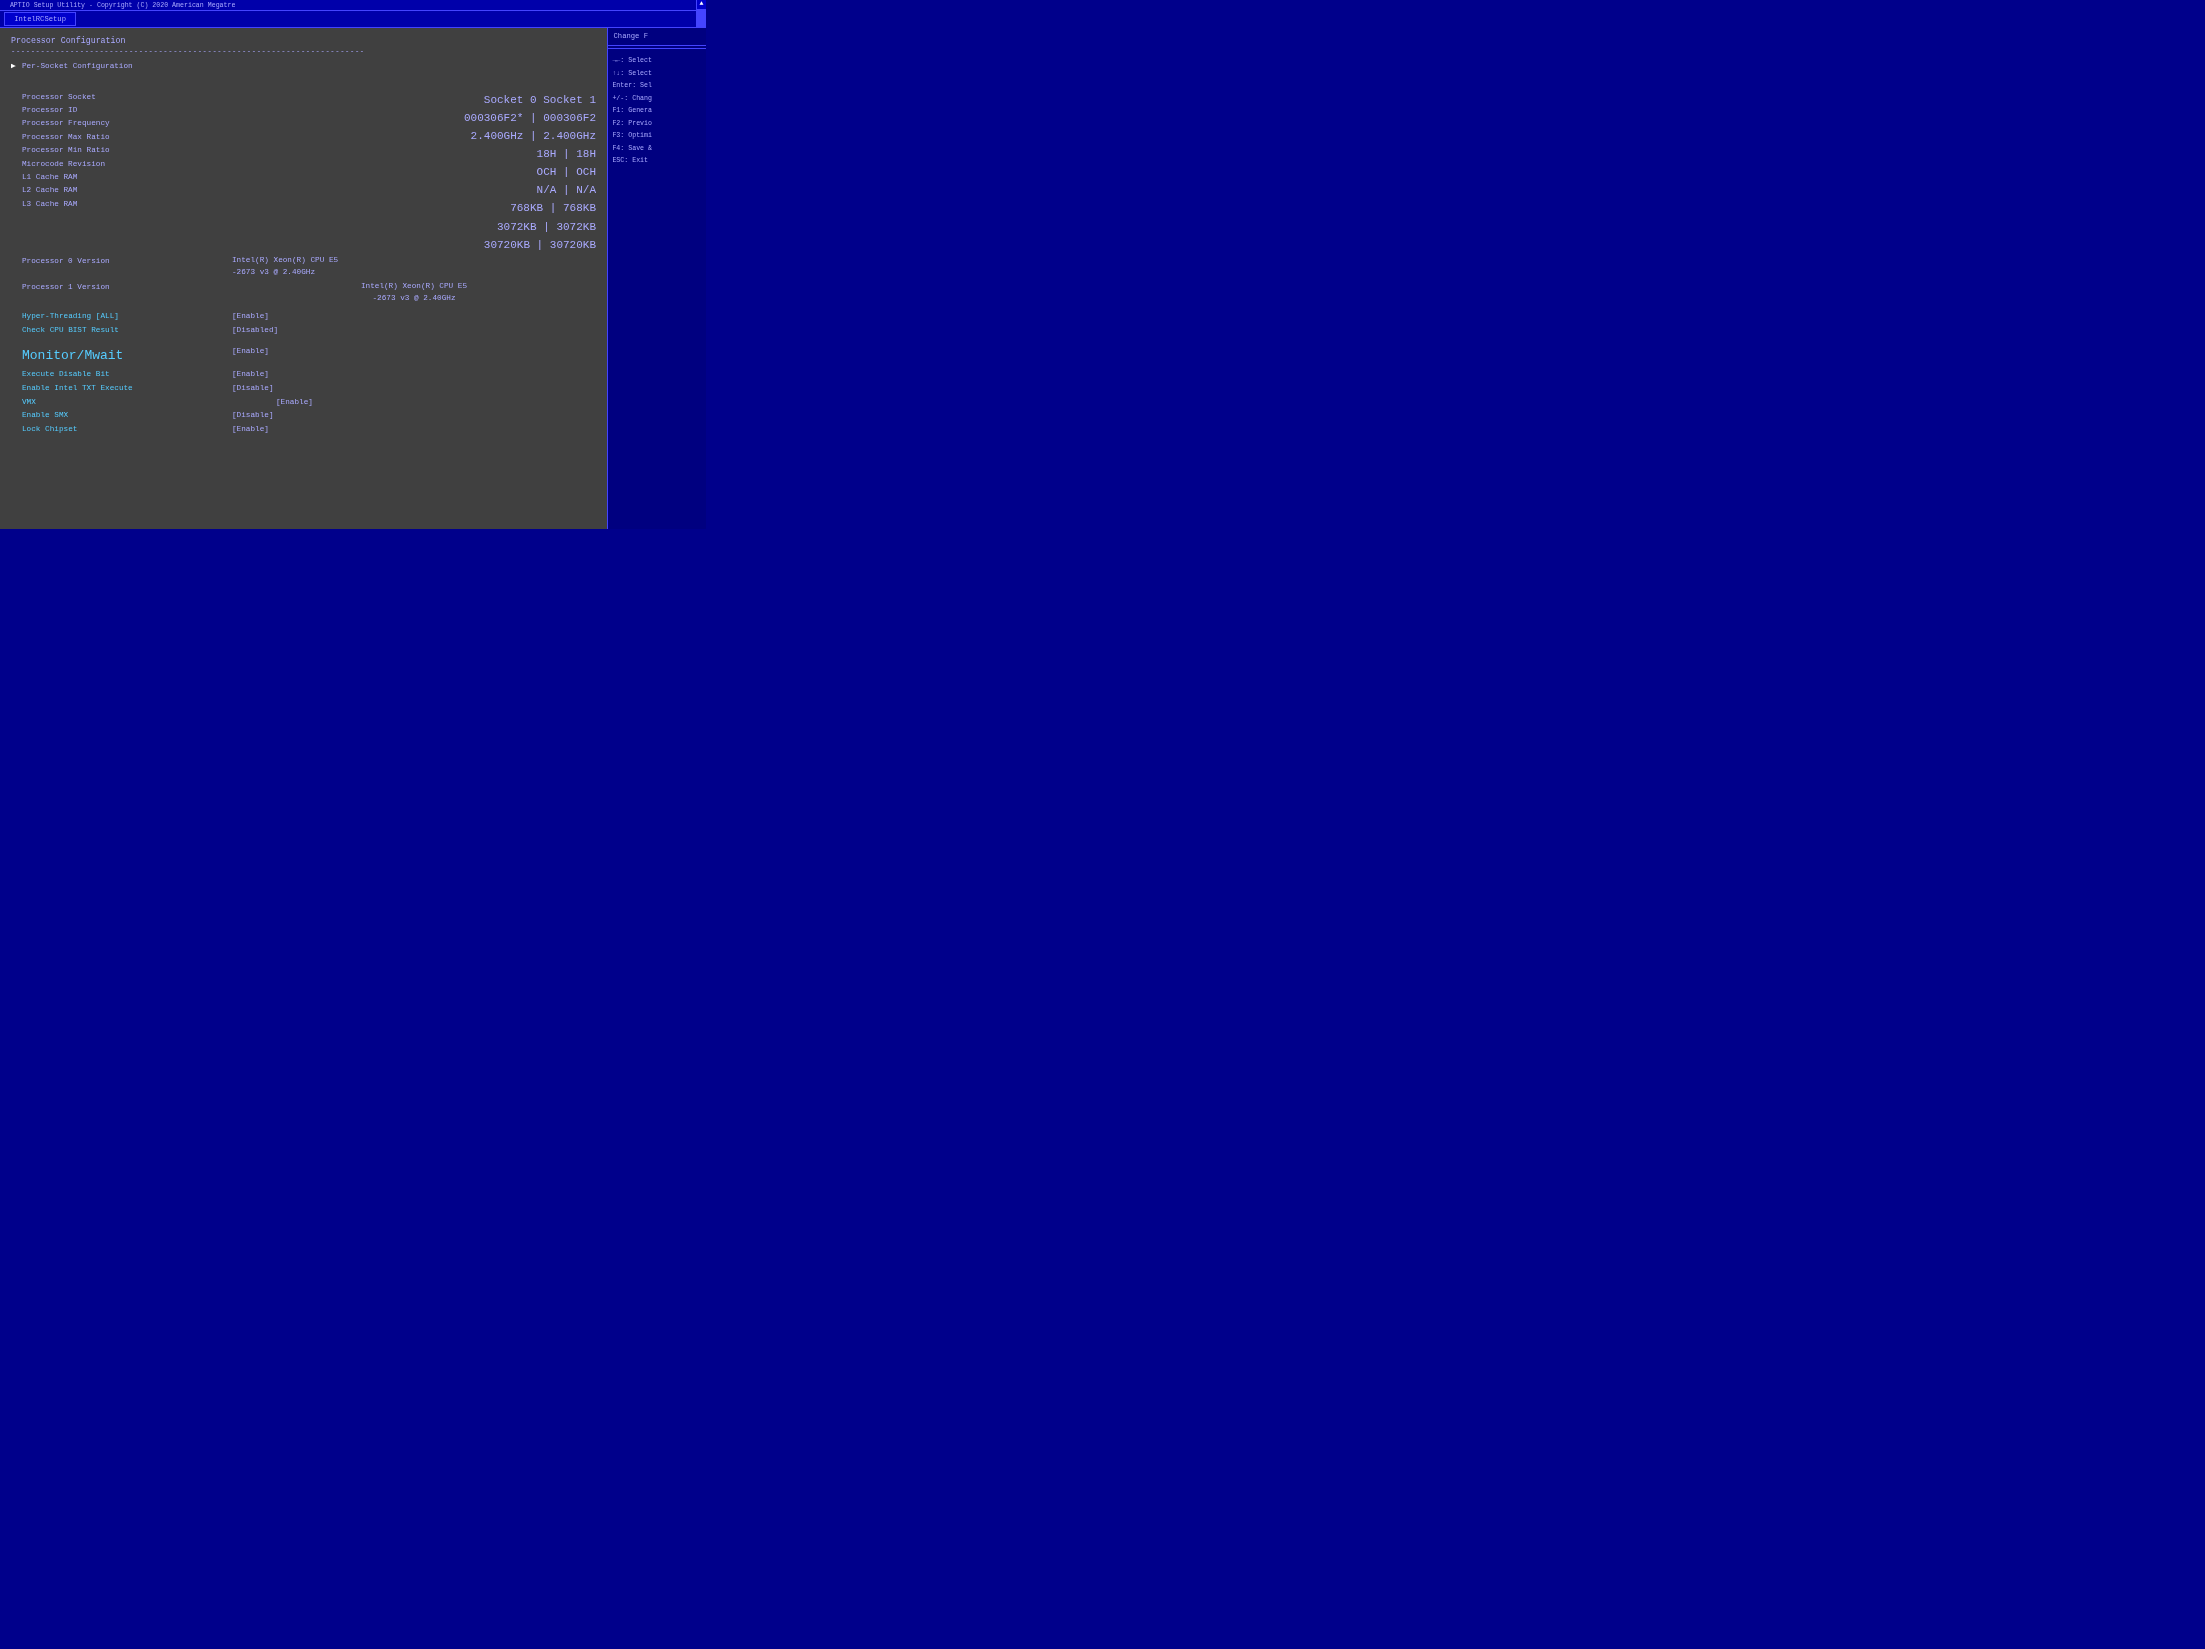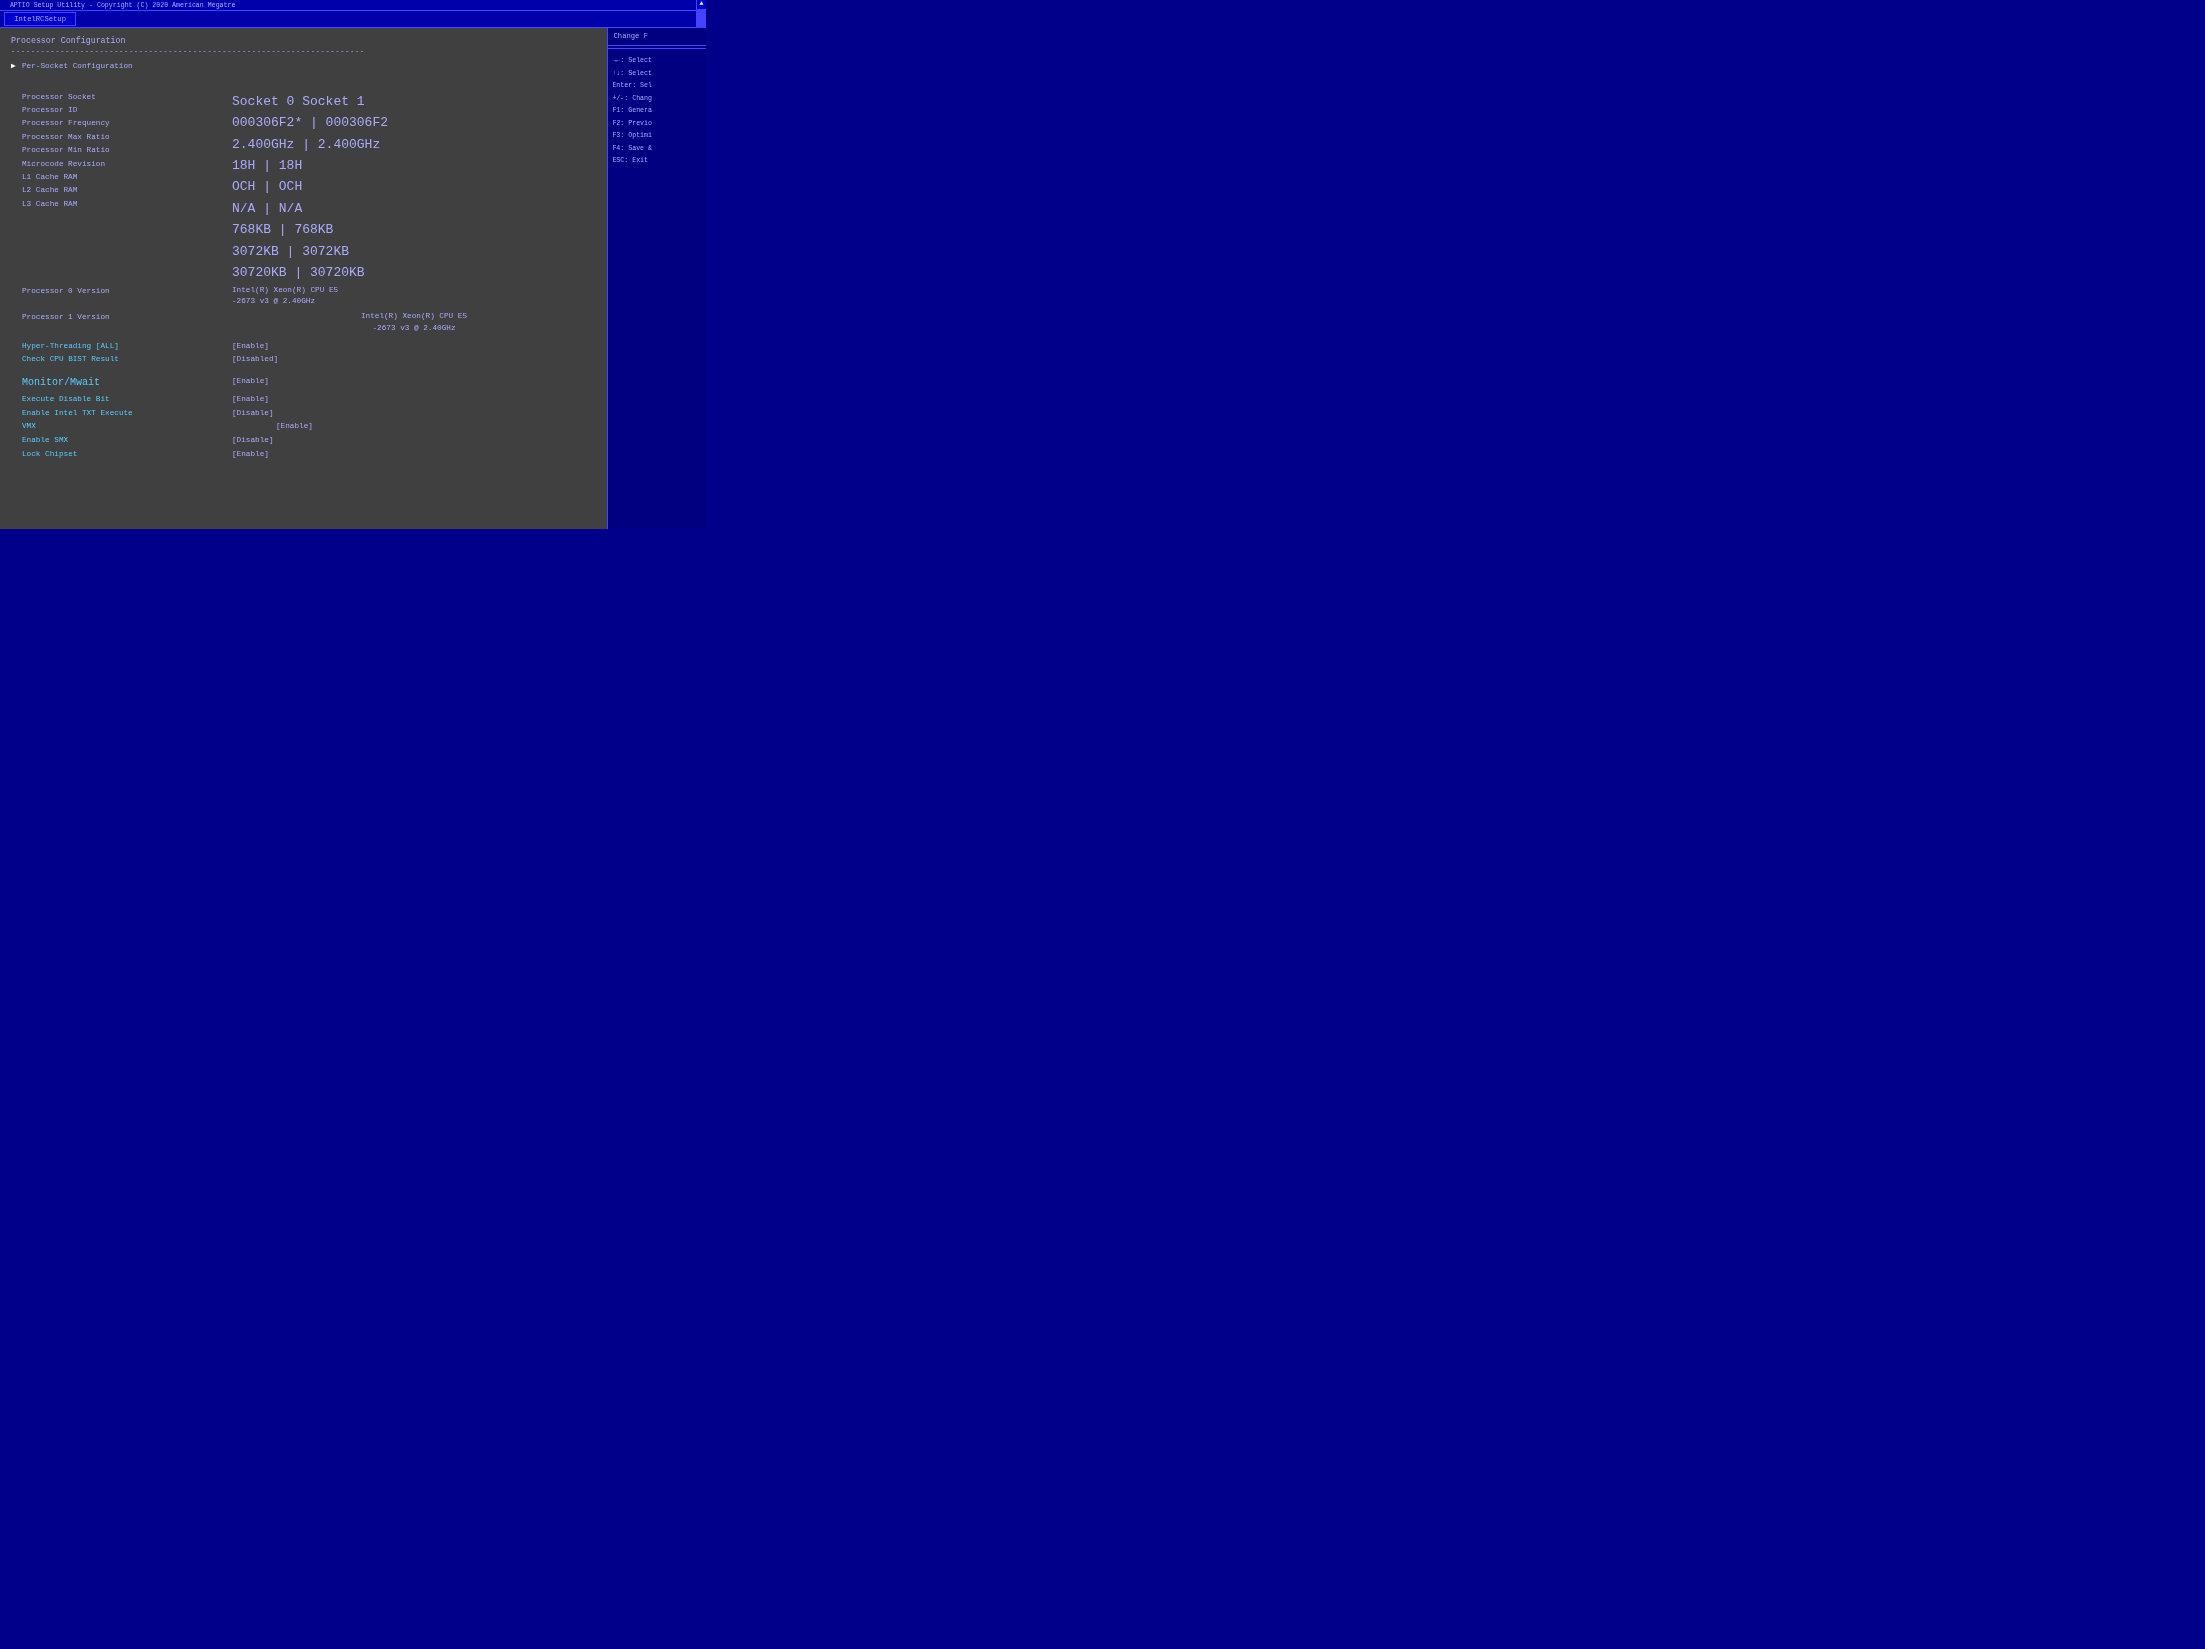--- a/index.html
+++ b/index.html
@@ -213,21 +213,21 @@
         <div class="menu-item">
           <span class="arrow" style="visibility:hidden;">▶</span>
           <span class="label">L2 Cache RAM</span>
         </div>
         <div class="menu-item">
           <span class="arrow" style="visibility:hidden;">▶</span>
           <span class="label">L3 Cache RAM</span>
         </div>
       </div>
 
-      <div style="flex:1; color:#aaaaff; font-size:13px; line-height:1.65;">
+      <div style="flex:1; color:#aaaaff; font-size:11px; line-height:1.65;text-align:right;">
         <div>Socket 0        Socket 1</div>
         <div>000306F2*  |   000306F2</div>
         <div>2.400GHz   |   2.400GHz</div>
         <div>18H   |   18H</div>
         <div>OCH   |   OCH</div>
         <div>N/A        |        N/A</div>
         <div>768KB      |      768KB</div>
         <div>3072KB     |     3072KB</div>
         <div>30720KB    |    30720KB</div>
       </div>
@@ -264,21 +264,21 @@
     <div id="clickable-items-container">
     <div style="display: flex; margin-bottom: 1.1px;">
           <span style="flex: 0 0 221px; color: rgb(85, 204, 255); font-size: 7.7px; line-height: 1.65; padding-left: 11px;">Hyper-Threading [ALL]</span>
           <span style="color: rgb(170, 170, 255); font-size: 7.7px; line-height: 1.65;">[Enable]</span>
         </div>
         <div style="display: flex; margin-bottom: 9px;">
           <span style="flex: 0 0 221px; color: rgb(85, 204, 255); font-size: 7.7px; line-height: 1.65; padding-left: 11px;">Check CPU BIST Result</span>
           <span style="color: rgb(170, 170, 255); font-size: 7.7px; line-height: 1.65;">[Disabled]</span>
         </div>
         <div style="display: flex; margin-bottom: 1.1px;">
-          <span style="flex: 0 0 221px; color: rgb(85, 204, 255); font-size: 10px; line-height: 1.65; padding-left: 11px;">Monitor/Mwait</span>
+          <span style="flex: 0 0 221px; color: rgb(85, 204, 255); font-size: 13px; line-height: 1.65; padding-left: 11px;">Monitor/Mwait</span>
           <span style="color: rgb(170, 170, 255); font-size: 7.7px; line-height: 1.65;">[Enable]</span>
         </div>
         <div style="display: flex; margin-bottom: 1.1px;">
           <span style="flex: 0 0 221px; color: rgb(85, 204, 255); font-size: 7.7px; line-height: 1.65; padding-left: 11px;">Execute Disable Bit</span>
           <span style="color: rgb(170, 170, 255); font-size: 7.7px; line-height: 1.65;">[Enable]</span>
         </div>
         <div style="display: flex; margin-bottom: 1.1px;">
           <span style="flex: 0 0 221px; color: rgb(85, 204, 255); font-size: 7.7px; line-height: 1.65; padding-left: 11px;">Enable Intel TXT Execute</span>
           <span style="color: rgb(170, 170, 255); font-size: 7.7px; line-height: 1.65;">[Disable]</span>
         </div>

